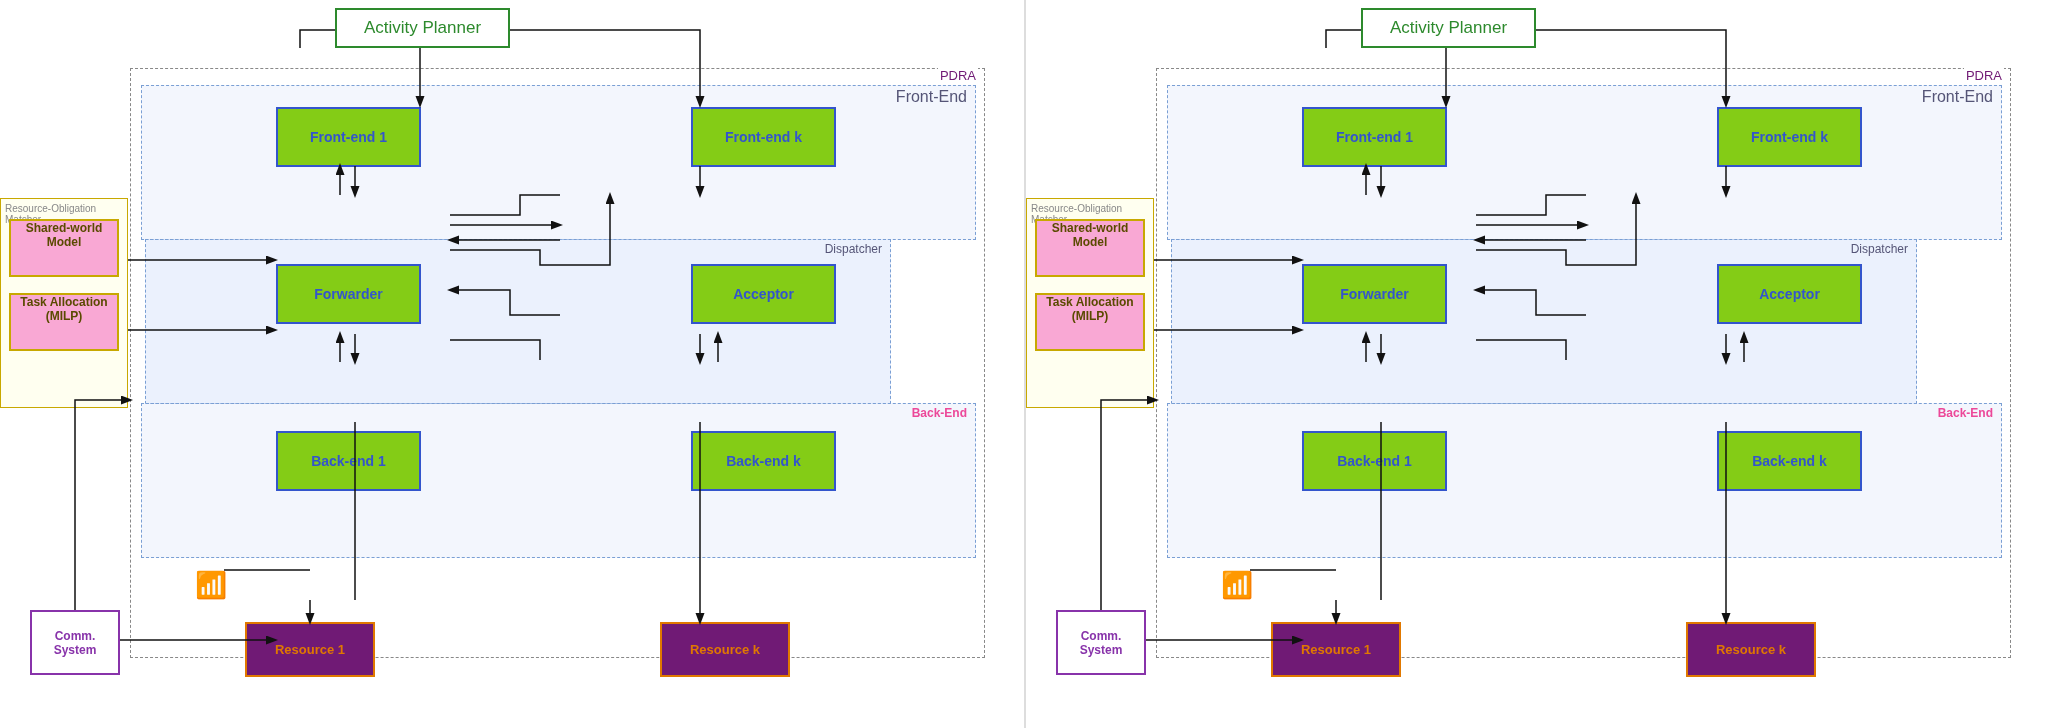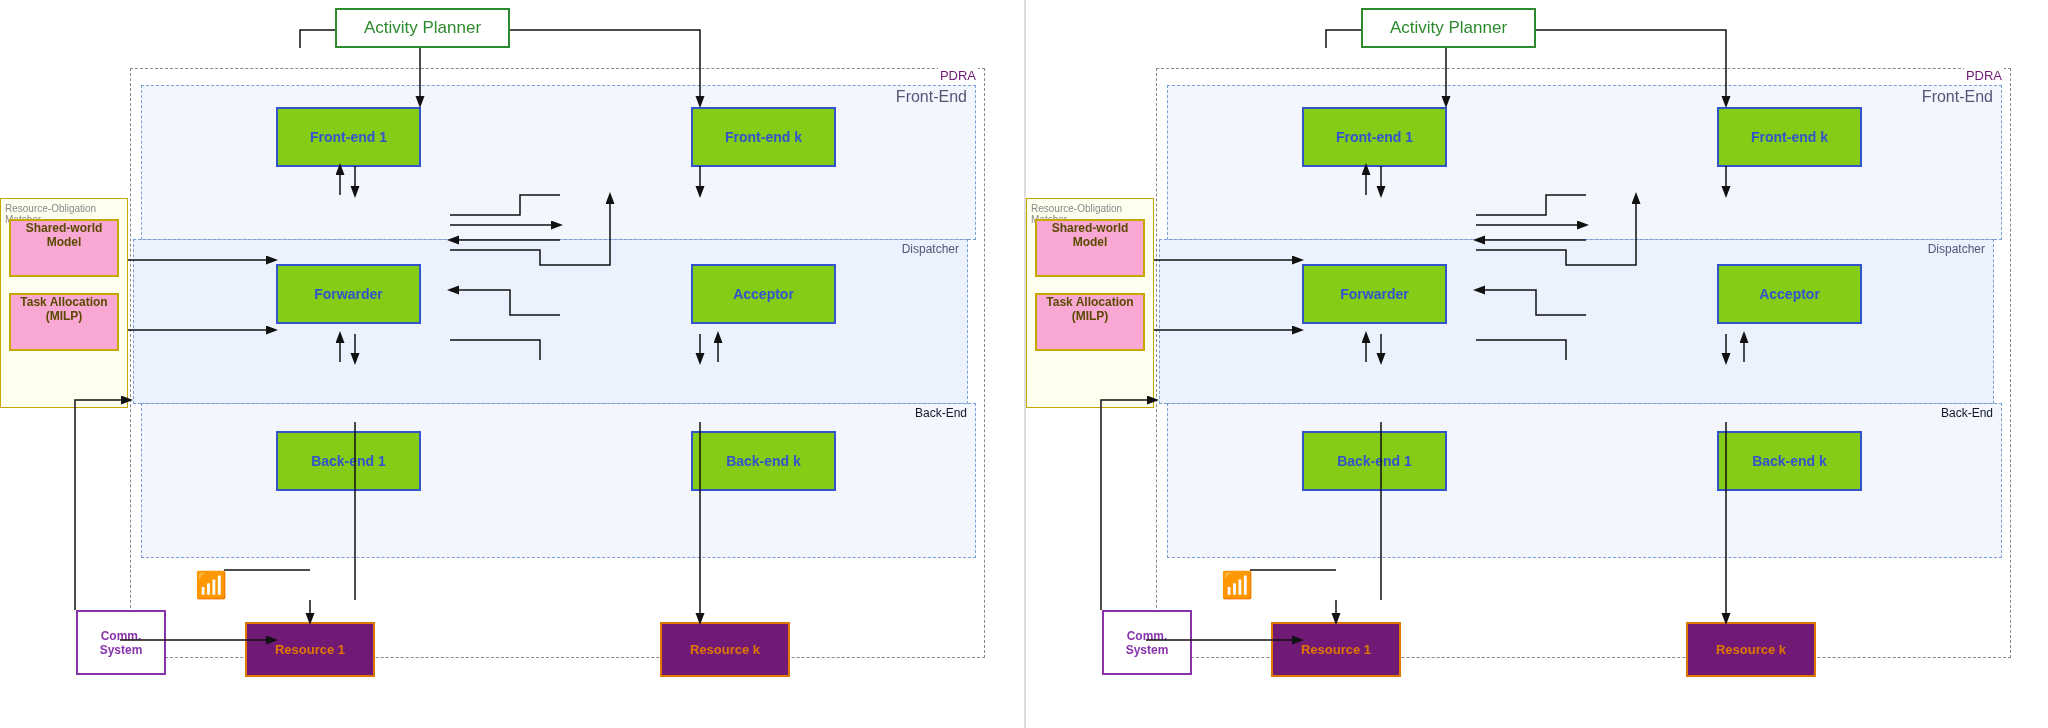--- a/index.html
+++ b/index.html
@@ -74,22 +74,22 @@
       font-size: 16px;
       color: #557;
     }
 
     
     .dispatcher-box {
       position: absolute;
       border: 1.5px dashed #7a9fd4;
       background: rgba(210,225,250,0.45);
       top: 170px;
-      left: 2px;
-      width: 835px;
+      left: 14px;
+      width: 746px;
       height: 165px;
       z-index: 2;
     }
     .dispatcher-label {
       position: absolute;
       top: 2px;
       right: 8px;
       font-size: 12px;
       color: #557;
     }
@@ -103,21 +103,22 @@
       left: 10px;
       width: 835px;
       height: 155px;
       z-index: 2;
     }
     .backend-label {
       position: absolute;
       top: 2px;
       right: 8px;
       font-size: 12px;
-      color: #0f172a;
+      color: #ec4899;
+      font-weight: bold;
     }
 
     
     .rom-box {
       position: absolute;
       border: 1.5px solid #c8a800;
       background: #fffff0;
       top: 130px;
       left: 0px;
       width: 135px;
@@ -168,21 +169,20 @@
       border: 2px solid #8833aa;
       background: #fff;
       color: #8833aa;
       font-size: 13px;
       font-weight: bold;
       text-align: center;
       display: flex;
       align-items: center;
       justify-content: center;
       z-index: 6;
-      margin-left: 46px;
     }
 
     
     .orange-box {
       position: absolute;
       border: 2px solid #e07800;
       background: #701a75;
       color: #e07800;
       font-size: 13px;
       font-weight: bold;

